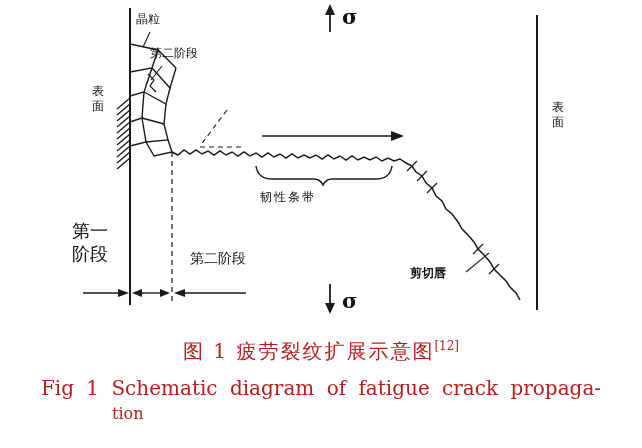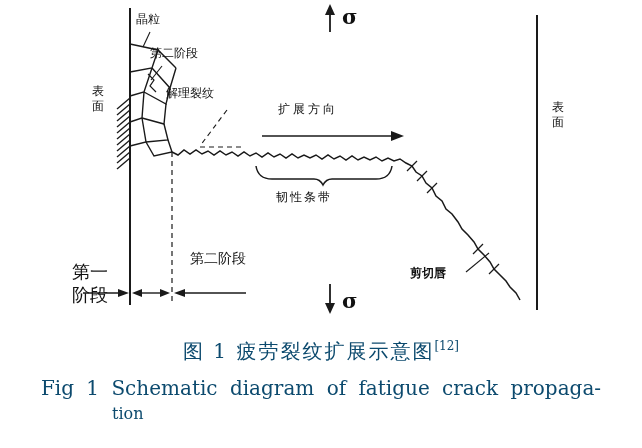--- a/index.html
+++ b/index.html
@@ -4,21 +4,21 @@
 <style>
   html,body{margin:0;padding:0;background:#ffffff;}
   #page{position:relative;width:642px;height:448px;background:#ffffff;overflow:hidden;
         font-family:"DejaVu Sans","Liberation Sans",sans-serif;color:#111;}
   #diagram-svg{position:absolute;left:0;top:0;}
   .stroke{stroke:#1a1a1a;fill:none;}
   .fillink{fill:#1a1a1a;stroke:none;}
   .lbl{position:absolute;font-size:12px;line-height:1.2;color:#111;white-space:nowrap;}
   .vert{white-space:normal;word-break:break-all;text-align:center;line-height:1.25;}
   .sigma{font-size:21px;font-weight:700;font-family:"DejaVu Serif","Liberation Serif",serif;}
-  .cap{position:absolute;font-family:"DejaVu Serif","Liberation Serif",serif;color:#0c4a6e;}
+  .cap{position:absolute;font-family:"DejaVu Serif","Liberation Serif",serif;color:#b91c1c;}
   .cap-zh{top:338px;left:0;width:642px;text-align:center;font-size:20px;letter-spacing:2px;}
   .cap-zh sup{font-size:12px;letter-spacing:0;}
   .cap-en1{top:376px;left:0;width:642px;text-align:center;font-size:20px;word-spacing:6px;}
   .cap-en2{top:404px;left:112px;font-size:16px;}
 </style>
 </head>
 <body>
 
 <div id="page">
 
@@ -113,29 +113,27 @@
     <path class="stroke" stroke-width="1.1" stroke-dasharray="5,4" d="M227,110 Q212,130 200,146"></path>
     <path class="stroke" stroke-width="1.1" stroke-dasharray="5,4" d="M200,147 H244"></path>
     <path class="stroke" stroke-width="1.1" d="M466,272 L489,253"></path>
   </svg>
 
   <div class="lbl sigma" style="left:342px;top:4px;">σ</div>
   <div class="lbl sigma" style="left:342px;top:288px;">σ</div>
 
   <div class="lbl" style="left:136px;top:12px;">晶粒</div>
   <div class="lbl" style="left:150px;top:46px;">第二阶段</div>
-  <div class="lbl" style="left:166px;top:86px;">解理裂纹</div>
-  <div class="lbl" style="left:278px;top:102px;letter-spacing:3px;">扩展方向</div>
-  <div class="lbl" style="left:276px;top:190px;letter-spacing:2px;">韧性条带</div>
+  <div class="lbl" style="left:260px;top:190px;letter-spacing:2px;">韧性条带</div>
   <div class="lbl" style="left:410px;top:266px;font-weight:bold;">剪切唇</div>
 
   <div class="lbl vert" style="left:88px;top:84px;width:20px;">表面</div>
   <div class="lbl vert" style="left:548px;top:100px;width:20px;">表面</div>
 
-  <div class="lbl vert" style="left:70px;top:220px;width:40px;font-size:18px;margin-top:41px;">第一阶段</div>
+  <div class="lbl vert" style="left:70px;top:220px;width:40px;font-size:18px;">第一阶段</div>
   <div class="lbl" style="left:190px;top:250px;font-size:14px;">第二阶段</div>
 
   <div class="cap cap-zh">
     <span>图 1  疲劳裂纹扩展示意图</span><sup>[12]</sup>
   </div>
   <div class="cap cap-en1">Fig 1 Schematic diagram of fatigue crack propaga-</div>
   <div class="cap cap-en2">tion</div>
 
 </div>
 

